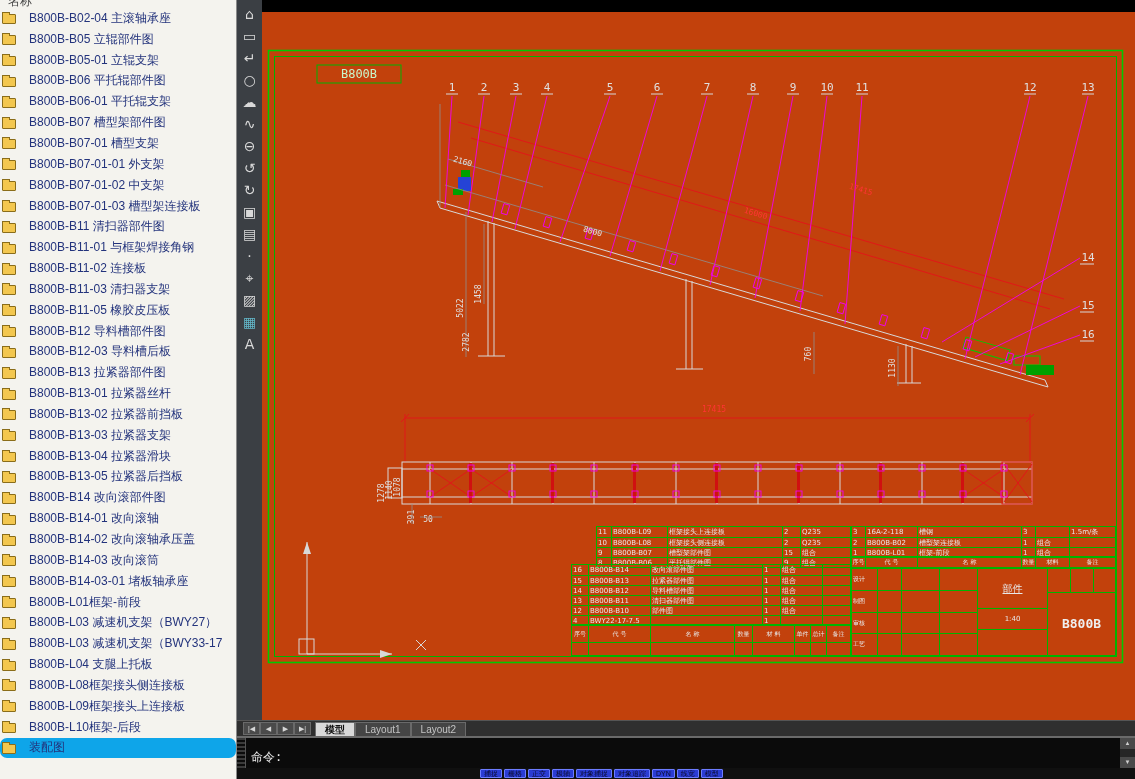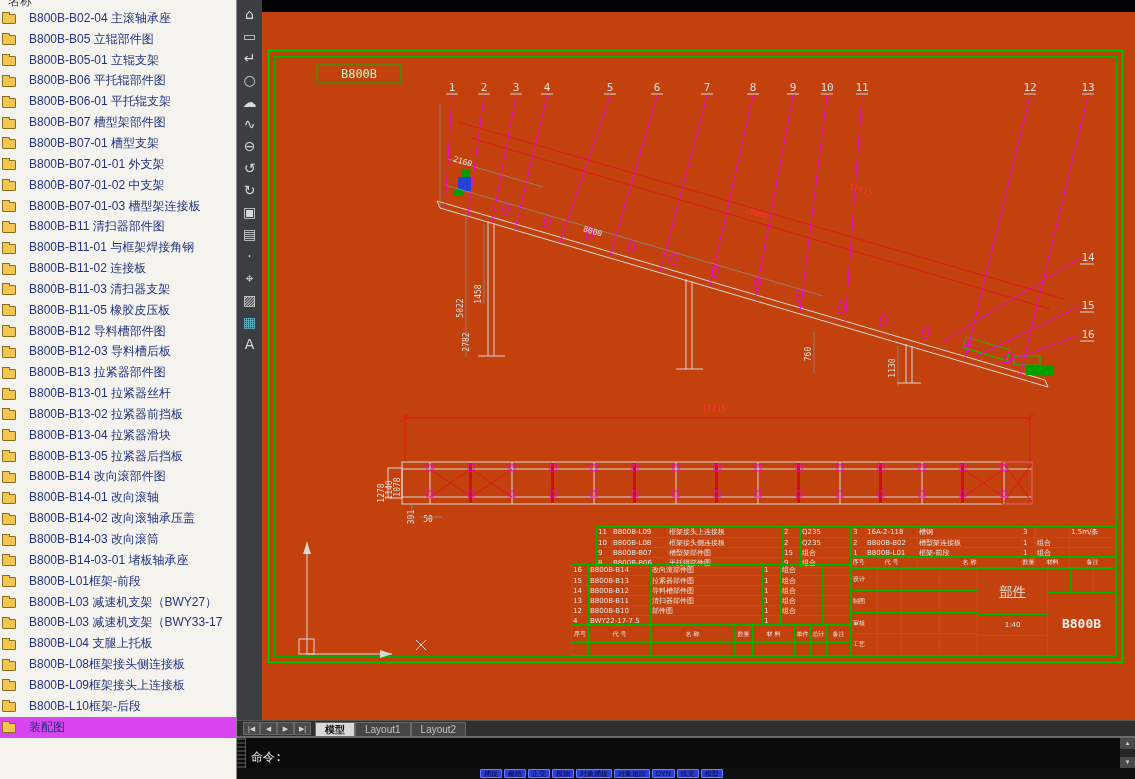--- a/index.html
+++ b/index.html
@@ -5,21 +5,21 @@
   html,body{margin:0;padding:0;background:#000;}
   .app{position:relative;width:1135px;height:779px;overflow:hidden;background:#000;
        font-family:"Liberation Sans","DejaVu Sans",sans-serif;}
   
   .sidebar{position:absolute;left:0;top:0;width:237px;height:779px;background:#f4f3ee;
            border-right:1px solid #8a8a8a;overflow:hidden;}
   .sidebar-header{height:8px;overflow:hidden;padding-left:8px;color:#444;font-size:12px;}
   .sidebar-header span{display:block;margin-top:-7px;}
   .tree-item{display:flex;align-items:center;height:20.85px;padding-left:0;
              white-space:nowrap;overflow:hidden;cursor:default;gap:8px;}
-  .tree-item:last-of-type{background:#d946ef;}
+  .tree-item:last-of-type{background:#0ea5e9;border-radius:7px;}
   .folder{width:14px;height:10px;position:relative;background:#f3c74f;border:1px solid #8a6d1a;
           border-radius:1px;flex:none;margin:2px 5px 0 2px;}
   .folder::before{content:"";position:absolute;top:-3px;left:-1px;width:6px;height:2px;
           background:#f3c74f;border:1px solid #8a6d1a;border-bottom:none;}
   .tree-label{font-size:12px;color:#23337c;}
   
   .toolstrip{position:absolute;left:237px;top:0;width:25px;height:720px;background:#3b3f44;
              display:flex;flex-direction:column;align-items:center;padding-top:3px;box-sizing:border-box;}
   .tool-btn{width:23px;height:22px;background:transparent;border:none;color:#d9d9d9;
             font-size:14px;line-height:22px;padding:0;cursor:pointer;font-family:"DejaVu Sans",sans-serif;}
@@ -58,21 +58,21 @@
   .bom-right .bom-row{grid-template-columns:13px 52px 1fr 14px 34px 46px;}
   .bom-right-head{left:589px;top:544px;width:265px;height:12px;}
   .bom-right-head .hrow{grid-template-columns:13px 52px 1fr 14px 34px 46px;height:10px;line-height:10px;font-size:6px;}
   .titleblock{left:589px;top:556px;width:265px;height:88px;display:grid;grid-template-columns:126px 70px 1fr;}
   .tb-sig{border-right:1px solid #00b400;display:flex;flex-direction:column;}
   .sig-row{display:grid;grid-template-columns:26px 24px 38px 1fr;flex:1;}
   .sig-row + .sig-row{border-top:1px solid #00b400;}
   .sig-row span{border-right:1px solid #00b400;font-size:6px;line-height:20px;padding-left:1px;overflow:hidden;}
   .sig-row span:last-child{border-right:none;}
   .tb-mid{border-right:1px solid #00b400;display:flex;flex-direction:column;}
-  .tb-part{height:46px;display:flex;align-items:center;justify-content:center;font-size:13px;border-bottom:1px solid #00b400;text-decoration:underline;}
+  .tb-part{height:40px;display:flex;align-items:center;justify-content:center;font-size:10px;border-bottom:1px solid #00b400;text-decoration:underline;}
   .tb-scale{height:21px;display:flex;align-items:center;justify-content:center;font-size:7px;border-bottom:1px solid #00b400;}
   .tb-mid-empty{flex:1;}
   .tb-right{display:flex;flex-direction:column;}
   .tb-cells{height:24px;display:grid;grid-template-columns:1fr 1fr 1fr;border-bottom:1px solid #00b400;}
   .tb-cells span + span{border-left:1px solid #00b400;}
   .tb-code{flex:1;display:flex;align-items:center;justify-content:center;
            font-size:13px;font-weight:bold;font-family:"DejaVu Sans Mono",monospace;color:#efefef;}
   
   .tabbar{position:absolute;left:237px;top:720px;width:898px;height:16px;background:#2f2f2f;
           display:flex;align-items:center;border-top:1px solid #555;}
@@ -203,20 +203,24 @@
         <div class="tree-item">
           <span class="folder"></span>
           <span class="tree-label">B800B-B13-01 拉紧器丝杆</span>
         </div>
 
         <div class="tree-item">
           <span class="folder"></span>
           <span class="tree-label">B800B-B13-02 拉紧器前挡板</span>
         </div>
 
+        <div class="tree-item">
+          <span class="folder"></span>
+          <span class="tree-label">B800B-B13-03 拉紧器支架</span>
+        </div>
 
         <div class="tree-item">
           <span class="folder"></span>
           <span class="tree-label">B800B-B13-04 拉紧器滑块</span>
         </div>
 
         <div class="tree-item">
           <span class="folder"></span>
           <span class="tree-label">B800B-B13-05 拉紧器后挡板</span>
         </div>

